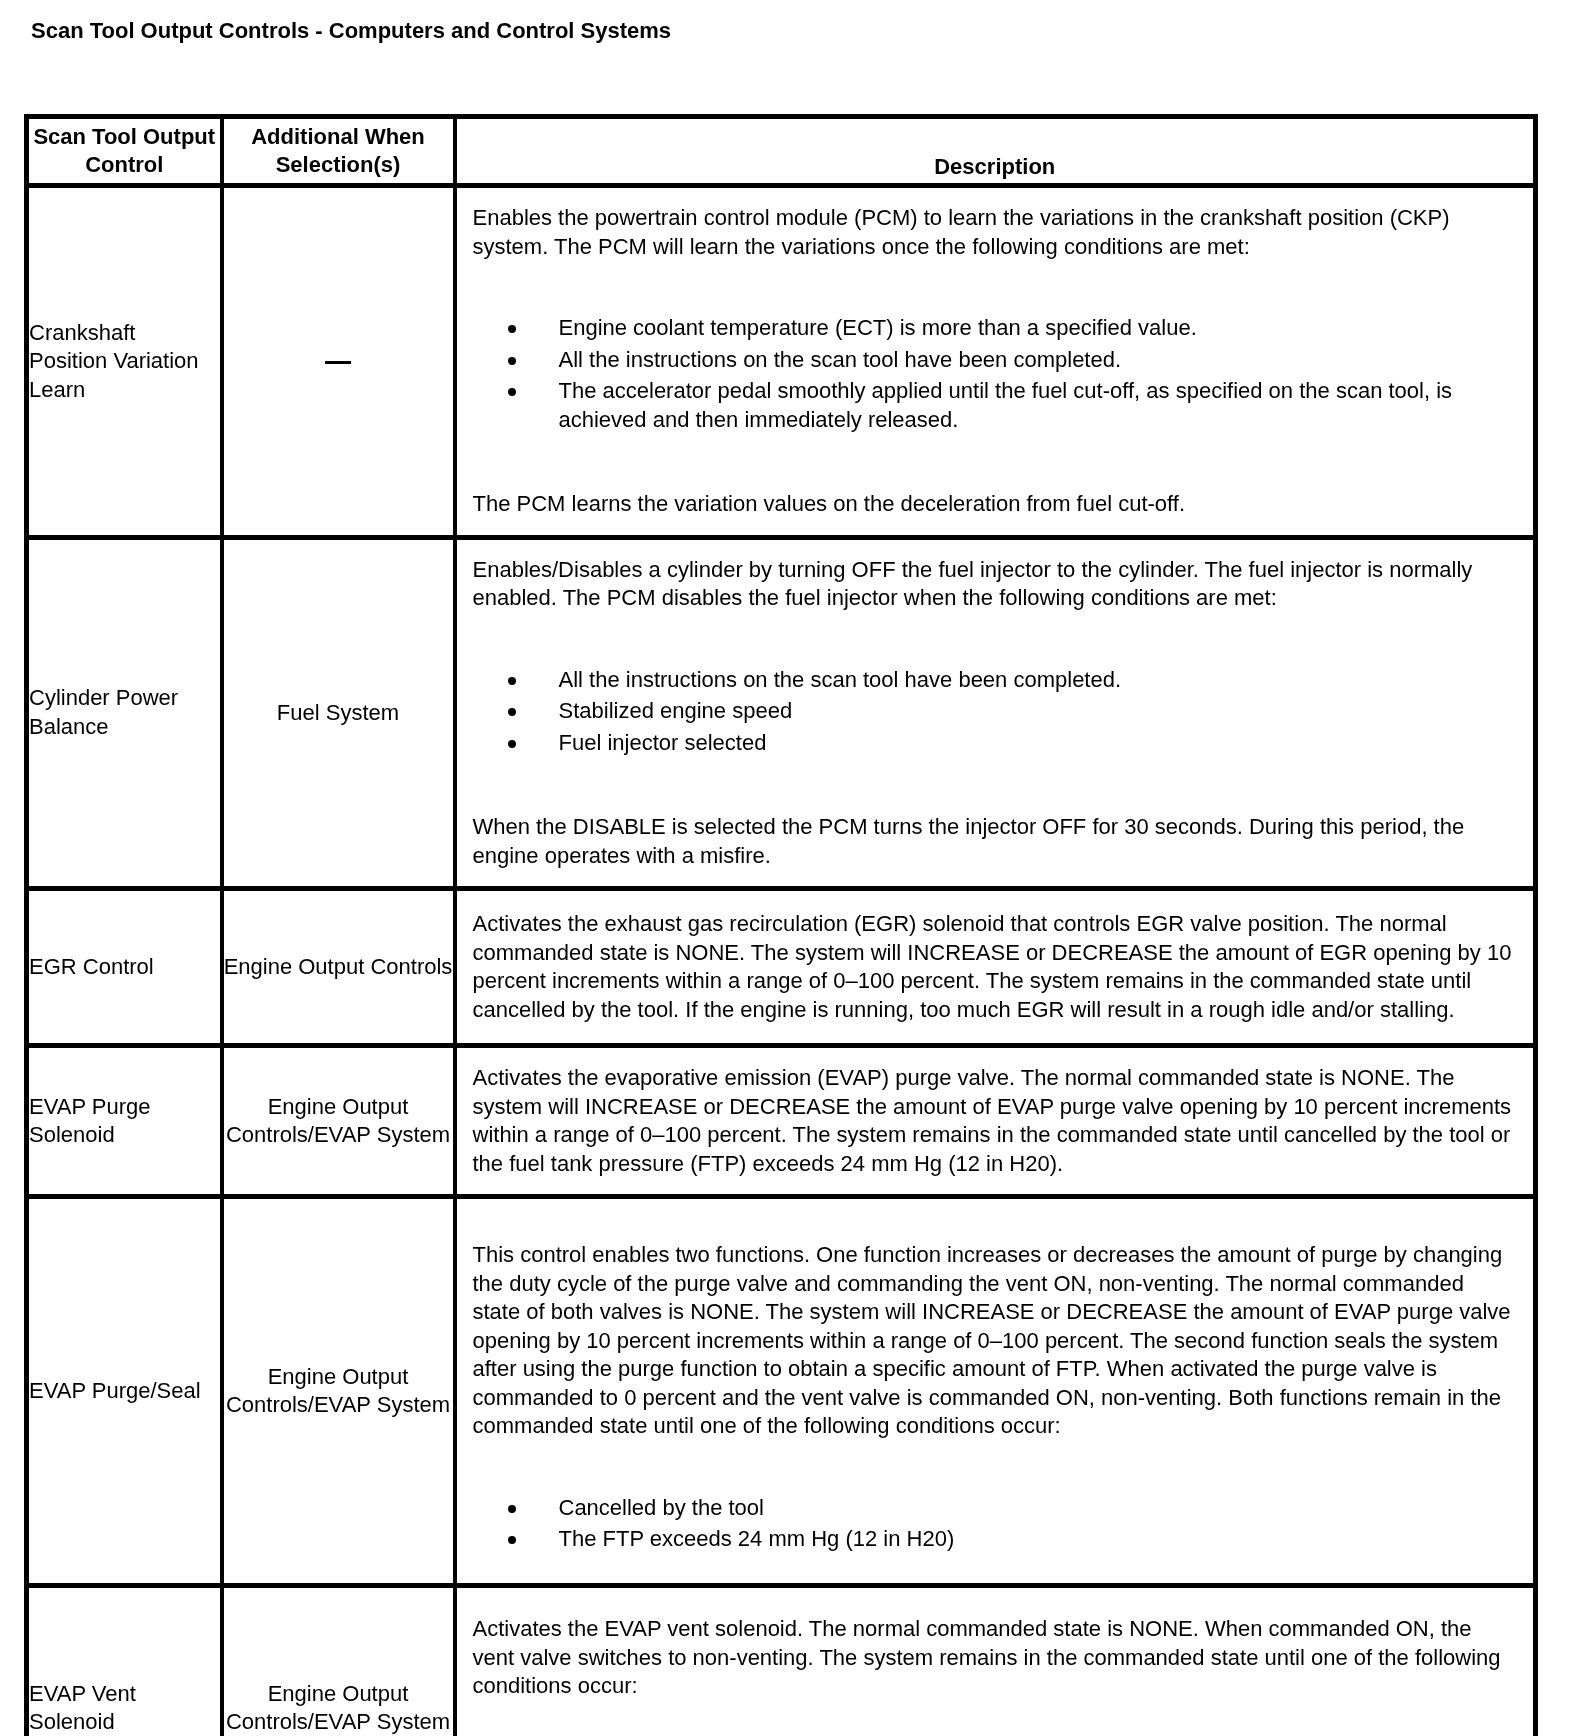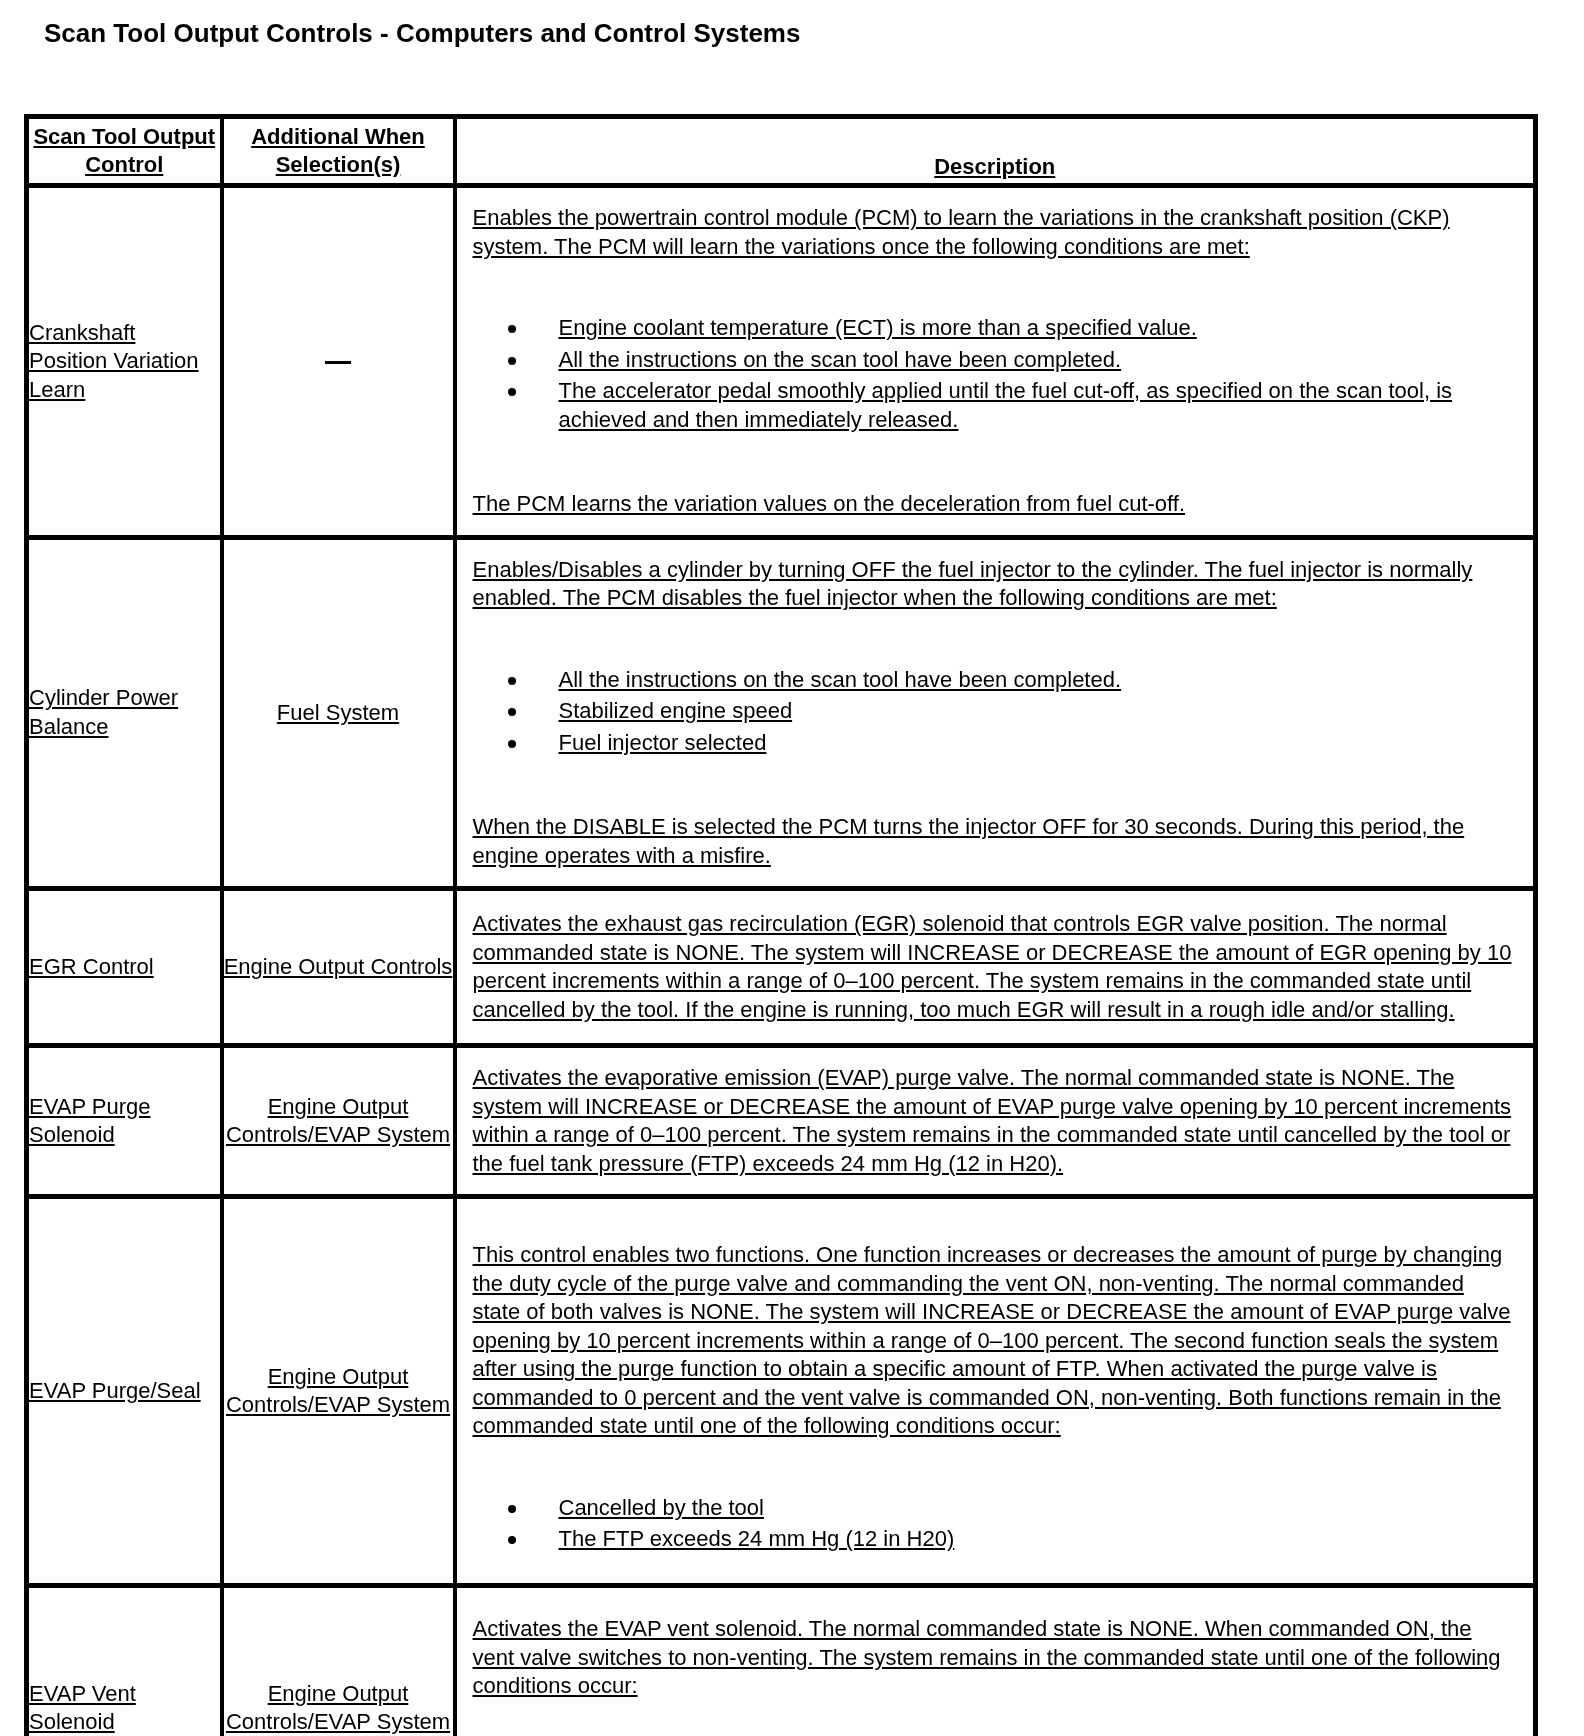--- a/index.html
+++ b/index.html
@@ -12,45 +12,43 @@
     height: 1736px;
     position: relative;
     overflow: hidden;
     font-family: "Liberation Sans", sans-serif;
     color: #000000;
   }
   .doc-title {
     position: absolute;
     left: 31px;
     top: 18px;
-    font-size: 26px;
+    font-size: 22px;
     font-weight: bold;
     letter-spacing: 0;
     white-space: nowrap;
-    margin-left: 13px;
   }
   table.controls {
     position: absolute;
     left: 24px;
     top: 114px;
     width: 1514px;
     border-collapse: collapse;
     table-layout: fixed;
     border: 5px solid #000000;
   }
   table.controls col.c1 { width: 195px; }
   table.controls col.c2 { width: 233px; }
   table.controls col.c3 { width: auto; }
   table.controls th, table.controls td {
     border: 4px solid #000000;
     padding: 0;
     vertical-align: middle;
     font-size: 22px;
     line-height: 28.5px;
-    text-decoration: underline;
   }
   table.controls tr { border-bottom: 5px solid #000000; }
   table.controls th {
     font-weight: bold;
     text-align: center;
     height: 62px;
   }
   table.controls th.desc-head {
     vertical-align: bottom;
     padding-bottom: 2px;

